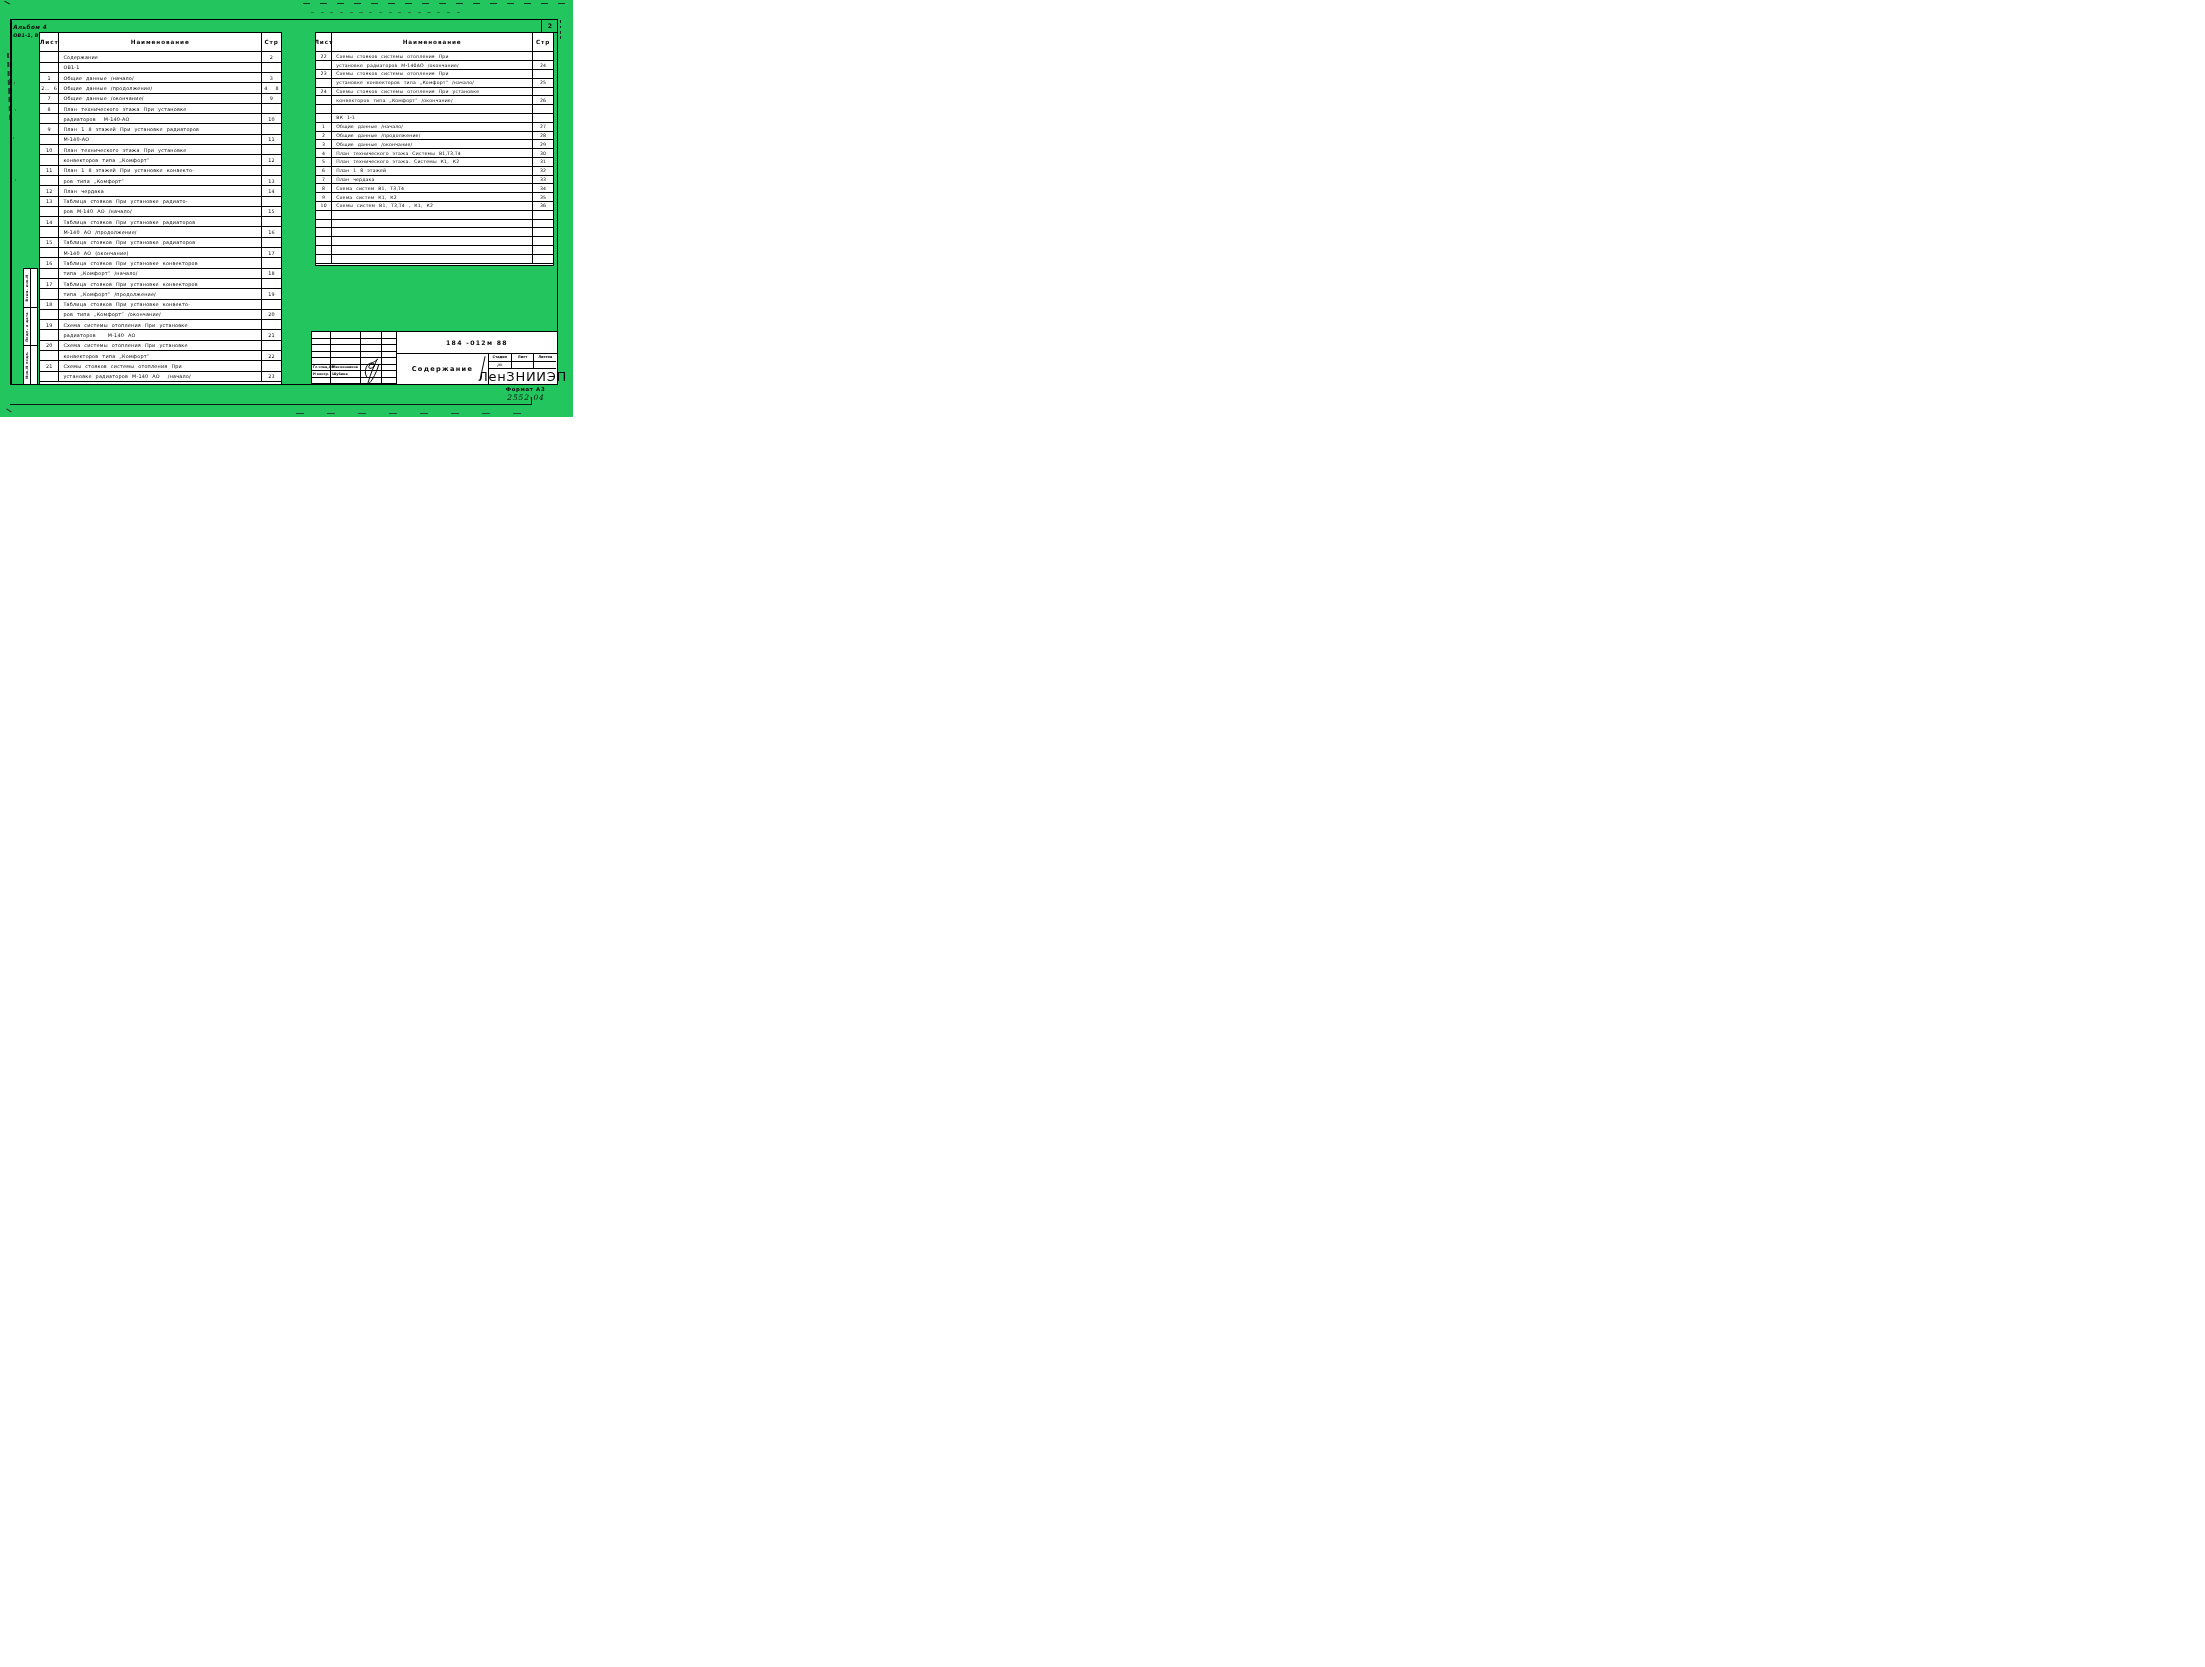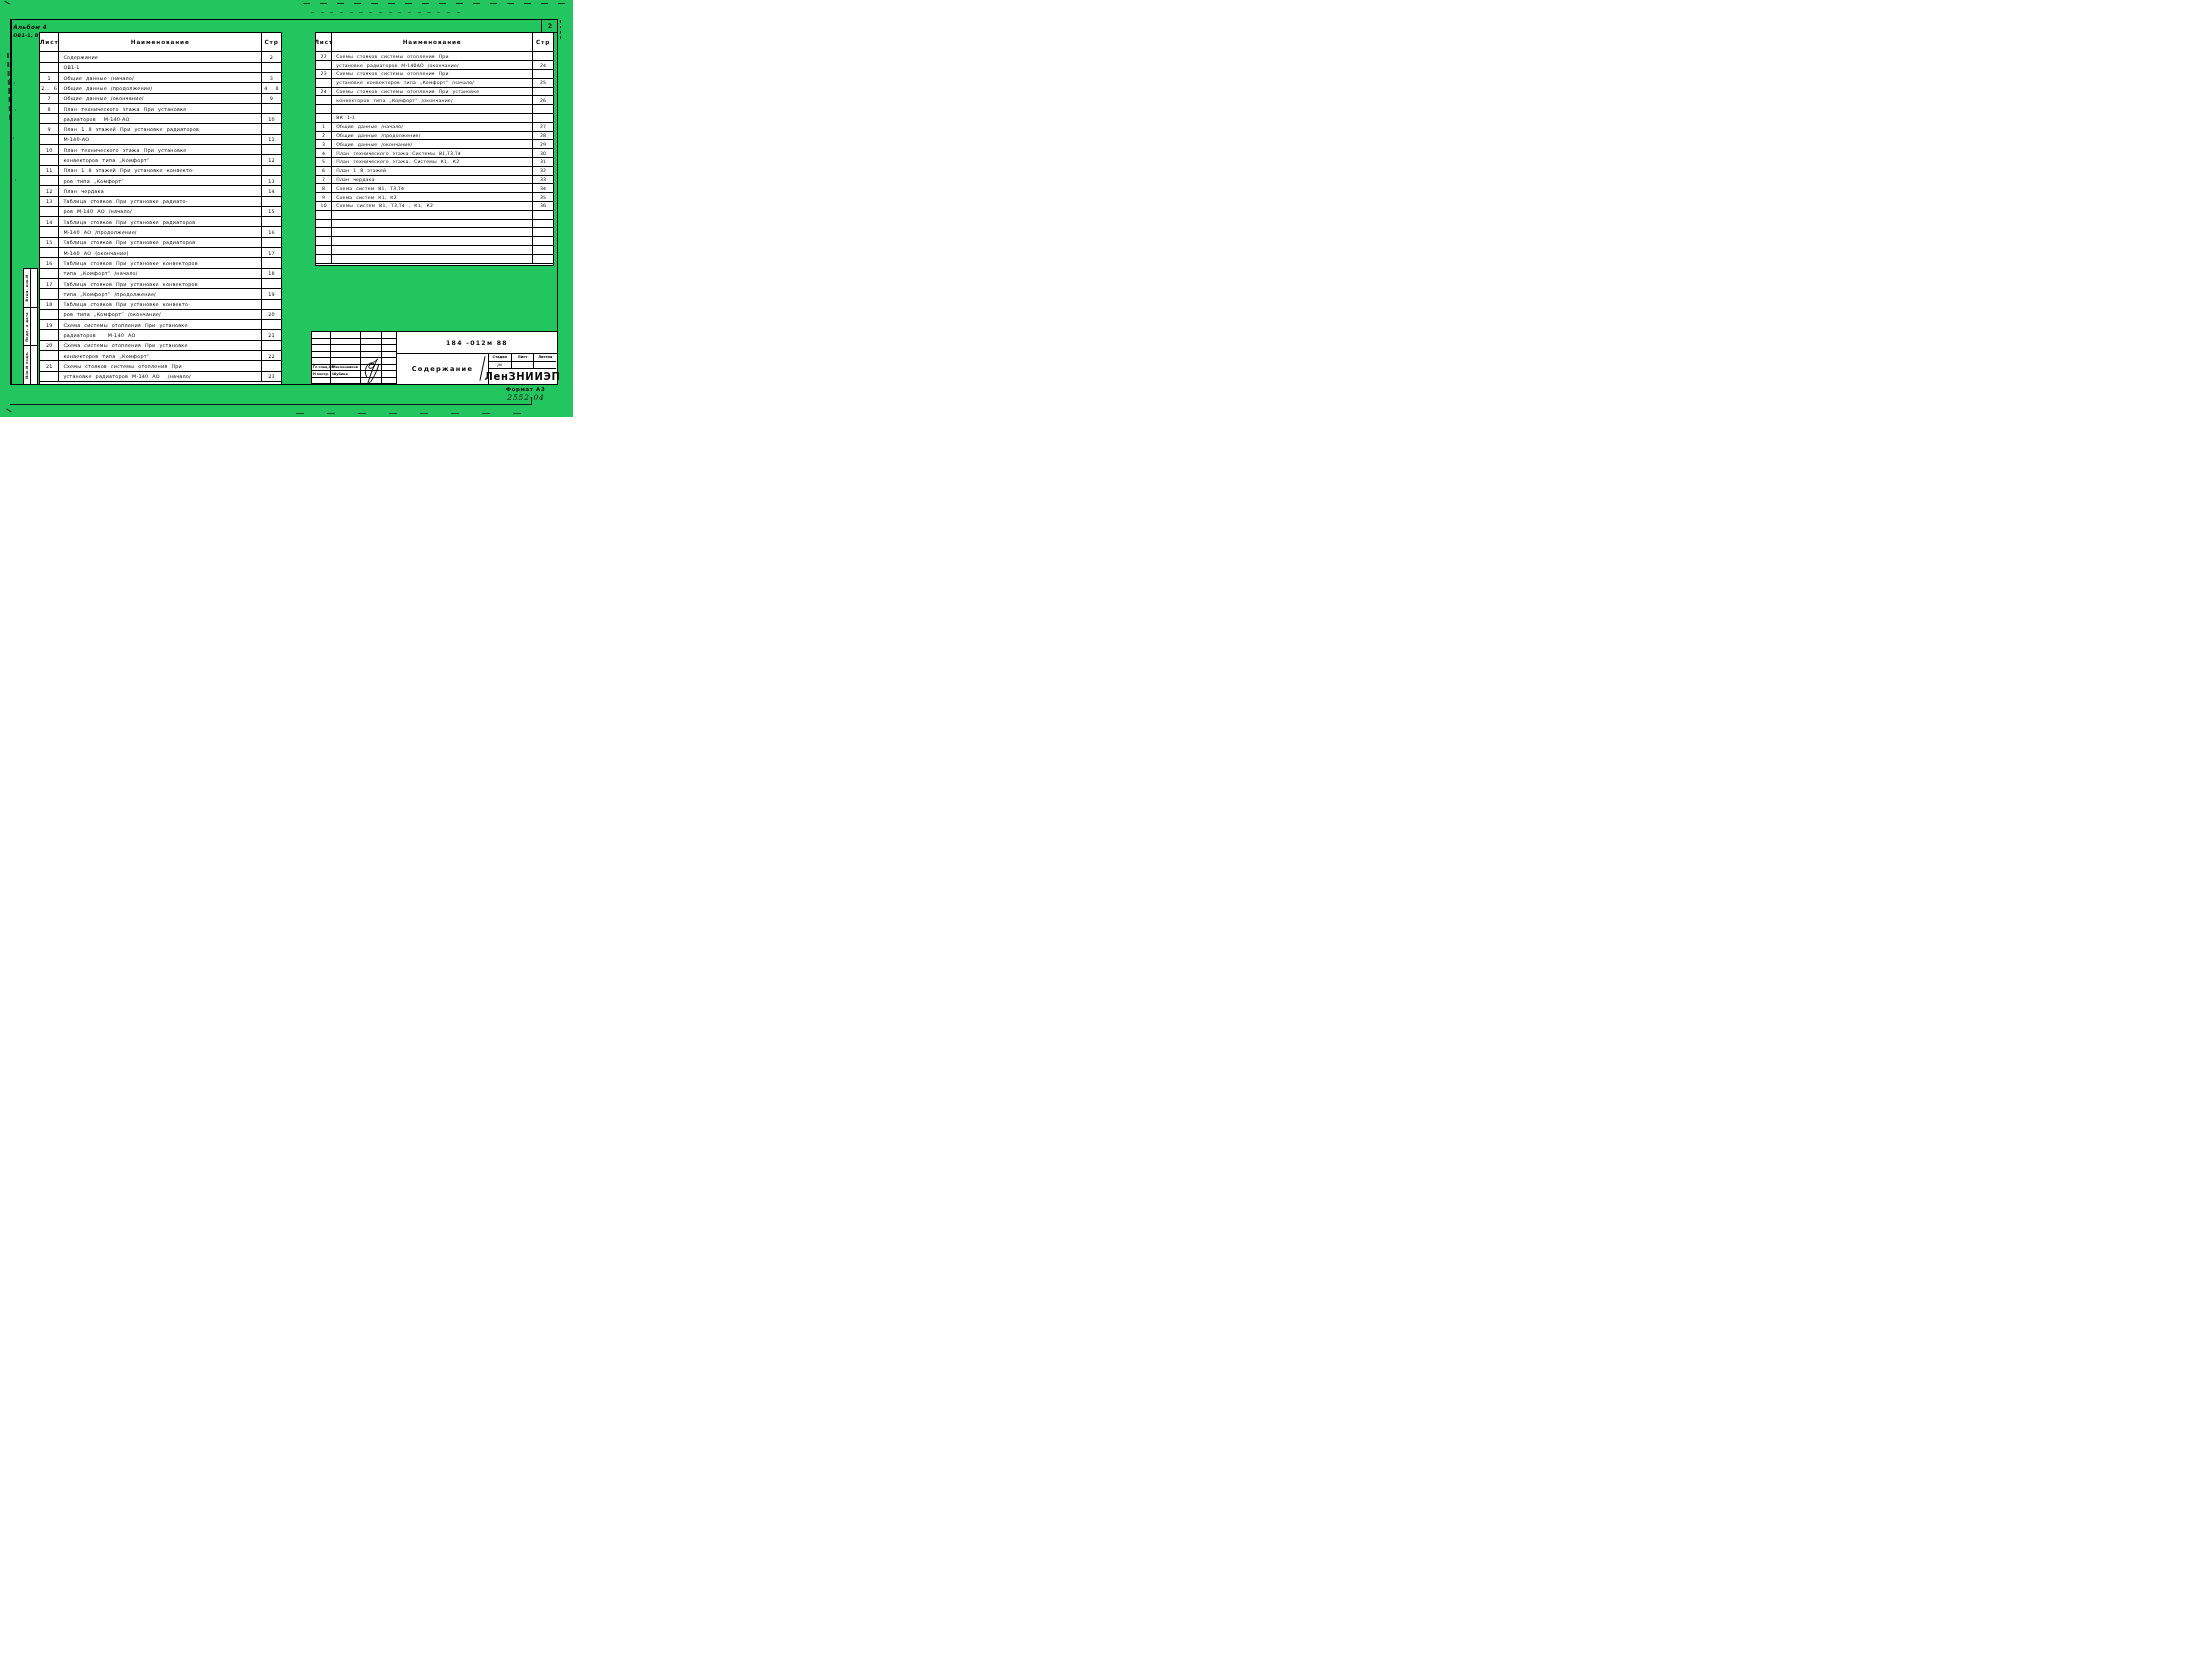--- a/index.html
+++ b/index.html
@@ -63,22 +63,22 @@
          border-left:1.3px solid #000;display:flex;flex-direction:column;}
   .stage-hdr{display:flex;height:7.5px;border-bottom:0.9px solid #000;box-sizing:border-box;}
   .stage-hdr>div{flex:1;border-right:0.9px solid #000;box-sizing:border-box;display:flex;
          align-items:center;justify-content:center;font-size:3.5px;font-weight:bold;}
   .stage-hdr>div:last-child{border-right:none;}
   .stage-val{display:flex;height:7px;border-bottom:0.9px solid #000;box-sizing:border-box;}
   .stage-val>div{flex:1;border-right:0.9px solid #000;box-sizing:border-box;display:flex;
          align-items:center;justify-content:center;font-size:4.2px;font-style:italic;
          font-family:"DejaVu Serif",serif;}
   .stage-val>div:last-child{border-right:none;}
-  .org{flex:1;display:flex;align-items:center;justify-content:center;font-size:10px;
-       font-weight:bold;letter-spacing:0.7px;}
+  .org{flex:1;display:flex;align-items:center;justify-content:center;font-size:13px;
+       font-weight:normal;letter-spacing:0.7px;}
   .slash-mark{position:absolute;left:170px;top:24px;width:1.1px;height:25px;background:#000;
        transform:rotate(12deg);}
   .sig-svg{position:absolute;left:49px;top:26px;}
 
   
   .format-note{position:absolute;left:490px;top:386px;width:71px;text-align:center;
        font-size:5.3px;font-weight:bold;letter-spacing:0.7px;}
   .doc-code{position:absolute;left:493px;top:393px;width:66px;text-align:center;
        font-size:7.5px;font-style:italic;font-family:"DejaVu Serif",serif;letter-spacing:0.9px;}
 

